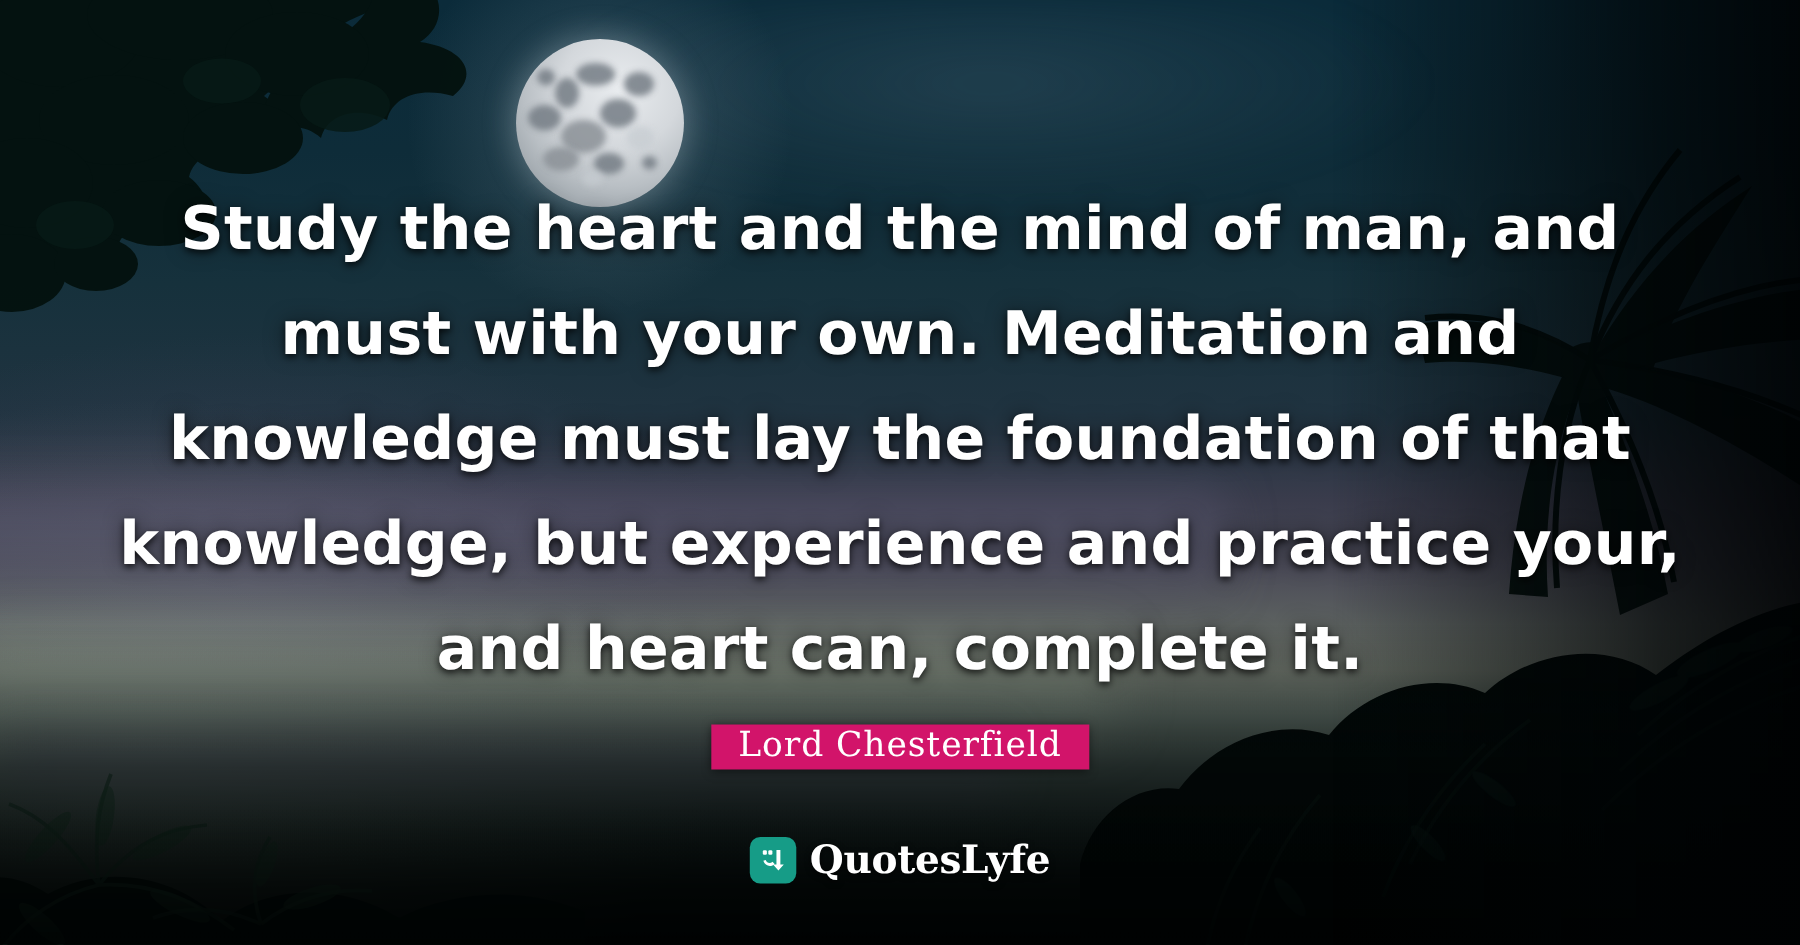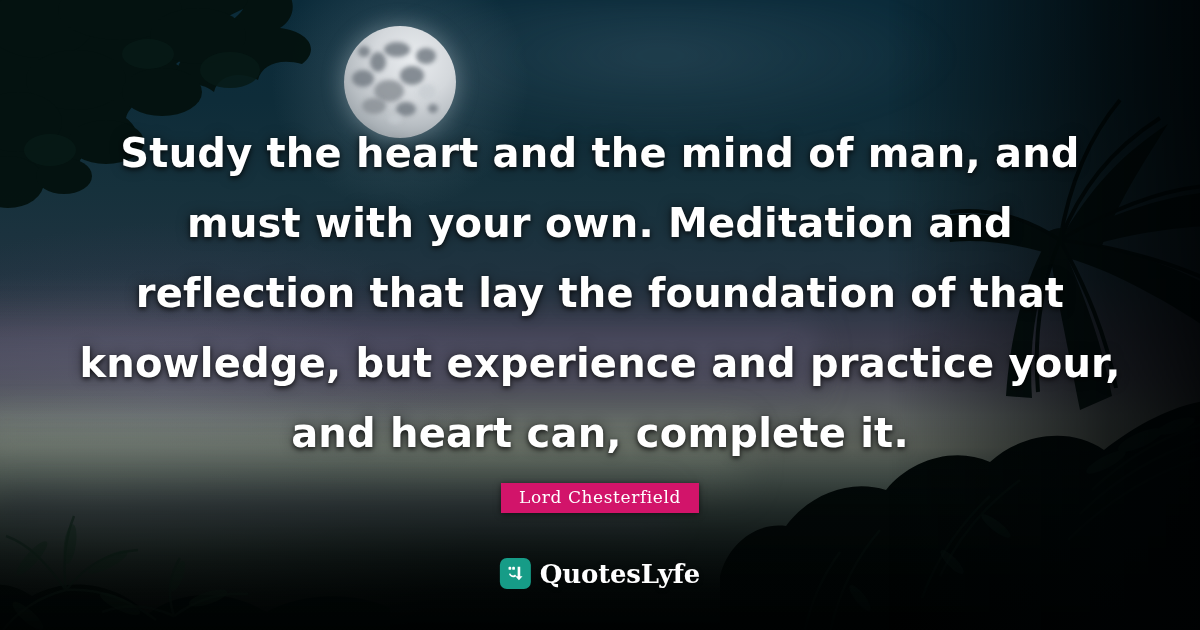--- a/index.html
+++ b/index.html
@@ -164,21 +164,21 @@
 
   
   .author-badge {
     position: absolute;
     left: 50%;
     top: 483px;
     transform: translateX(-50%);
     background: #d2146a;
     color: #ffffff;
     font-family: "DejaVu Serif", serif;
-    font-size: 17px;
+    font-size: 23px;
     font-weight: normal;
     letter-spacing: 0.6px;
     padding: 4px 18px 6px 18px;
     line-height: 20px;
     box-shadow: 0 1px 6px rgba(0,0,0,0.55);
   }
 
   
   .brand {
     position: absolute;
@@ -334,21 +334,21 @@
       </g>
     </svg>
   </div>
 
   <div class="vignette-bottom"></div>
   <div class="vignette-right"></div>
 
   <div class="quote-block">
     <span class="quote-line">Study the heart and the mind of man, and</span>
     <span class="quote-line">must with your own. Meditation and</span>
-    <span class="quote-line">reflection that lay the foundation of that</span>
+    <span class="quote-line">knowledge must lay the foundation of that</span>
     <span class="quote-line">knowledge, but experience and practice your,</span>
     <span class="quote-line">and heart can, complete it.</span>
   </div>
 
   <div class="author-badge">Lord Chesterfield</div>
 
   <div class="brand">
     <span class="brand-mark">
       <svg width="21" height="21" viewBox="0 0 24 24" aria-hidden="true">
         <g fill="#ffffff">

